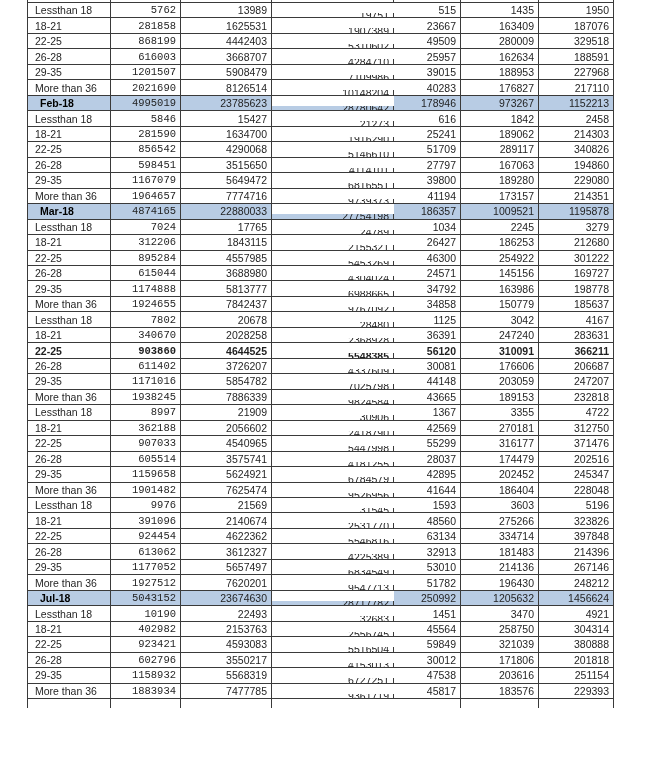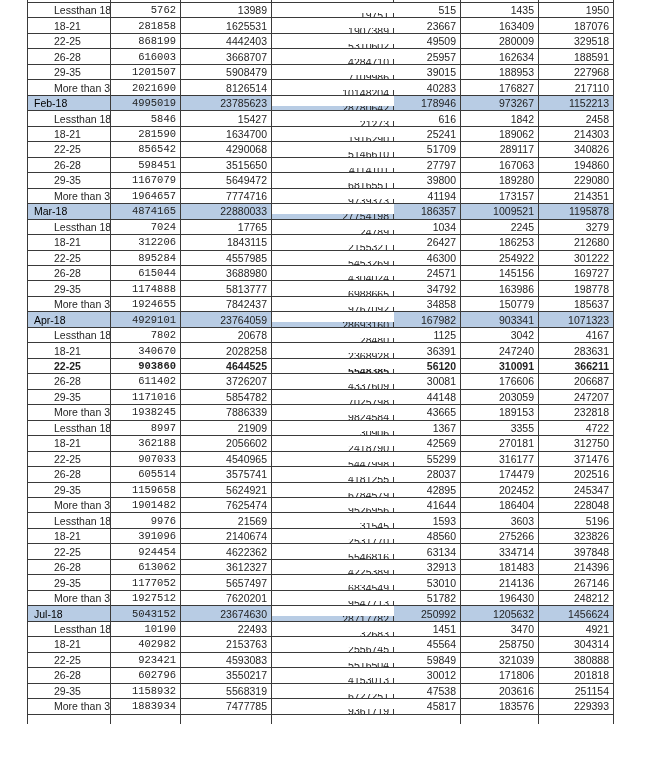--- a/index.html
+++ b/index.html
@@ -32,24 +32,24 @@
   .cell.c0 { border-left: 1px solid var(--grid-border, #3a3a3a); }
   .partial-bottom .cell { border-bottom: none; }
   .partial-top .cell, .partial-bottom .cell { background: #ffffff; }
   .c0 { width: 84px; }
   .c1 { width: 70px; font-family: Liberation Mono, monospace; }
   .c2 { width: 91px; }
   .c3 { width: 122px; margin-top: 10px; }
   .c4 { width: 67px; }
   .c5 { width: 78px; }
   .c6 { width: 75px; }
-  .lab { justify-content: flex-start; padding-left: 26px; }
+  .lab { justify-content: flex-start; padding-left: 7px; }
   .num { justify-content: flex-end; padding-right: 4px; }
   .month .cell { background: var(--month-row-bg, #b8cce4); }
-  .month .lab { font-weight: normal; padding-left: 6px; color: #000000; }
+  .month .lab { font-weight: bold; padding-left: 12px; color: #000000; }
   .bold .cell { font-weight: bold; }
 </style>
 </head>
 <body>
 
 <div class="sheet">
     <div class="row partial-top">
       <div class="cell c0 lab"></div>
       <div class="cell c1 num"></div>
       <div class="cell c2 num"></div>
@@ -231,29 +231,20 @@
     </div>
     <div class="row data">
       <div class="cell c0 lab">More than 36</div>
       <div class="cell c1 num">1924655</div>
       <div class="cell c2 num">7842437</div>
       <div class="cell c3 num">9767092</div>
       <div class="cell c4 num">34858</div>
       <div class="cell c5 num">150779</div>
       <div class="cell c6 num">185637</div>
     </div>
-    <div class="row month">
-      <div class="cell c0 lab">Apr-18</div>
-      <div class="cell c1 num">4929101</div>
-      <div class="cell c2 num">23764059</div>
-      <div class="cell c3 num">28693160</div>
-      <div class="cell c4 num">167982</div>
-      <div class="cell c5 num">903341</div>
-      <div class="cell c6 num">1071323</div>
-    </div>
     <div class="row data">
       <div class="cell c0 lab">Lessthan 18</div>
       <div class="cell c1 num">7802</div>
       <div class="cell c2 num">20678</div>
       <div class="cell c3 num">28480</div>
       <div class="cell c4 num">1125</div>
       <div class="cell c5 num">3042</div>
       <div class="cell c6 num">4167</div>
     </div>
     <div class="row data">

